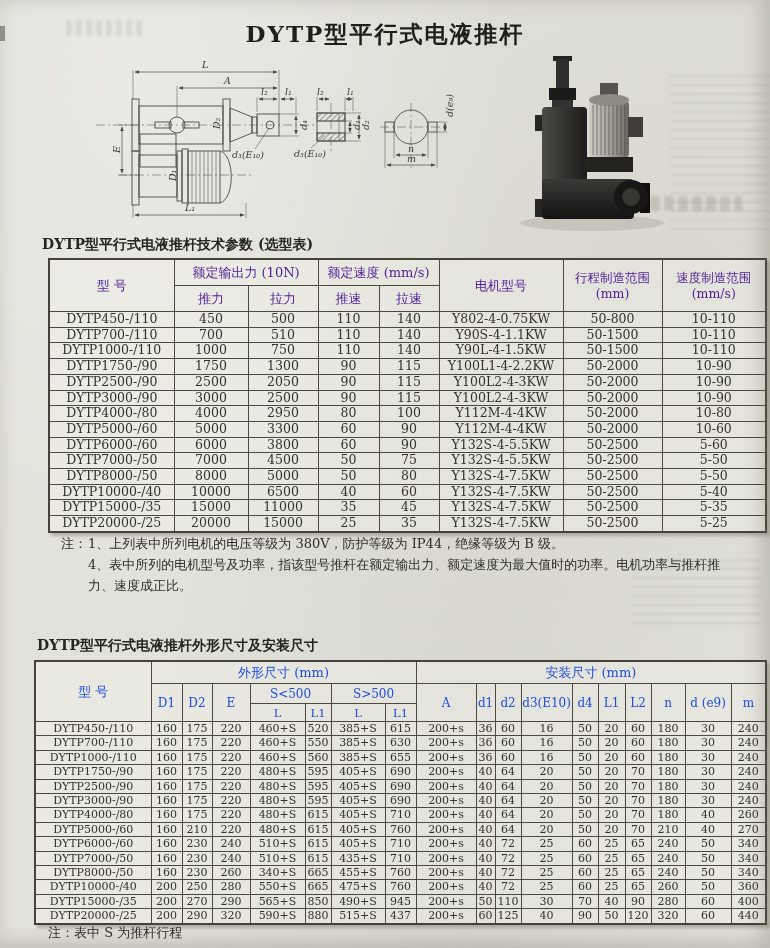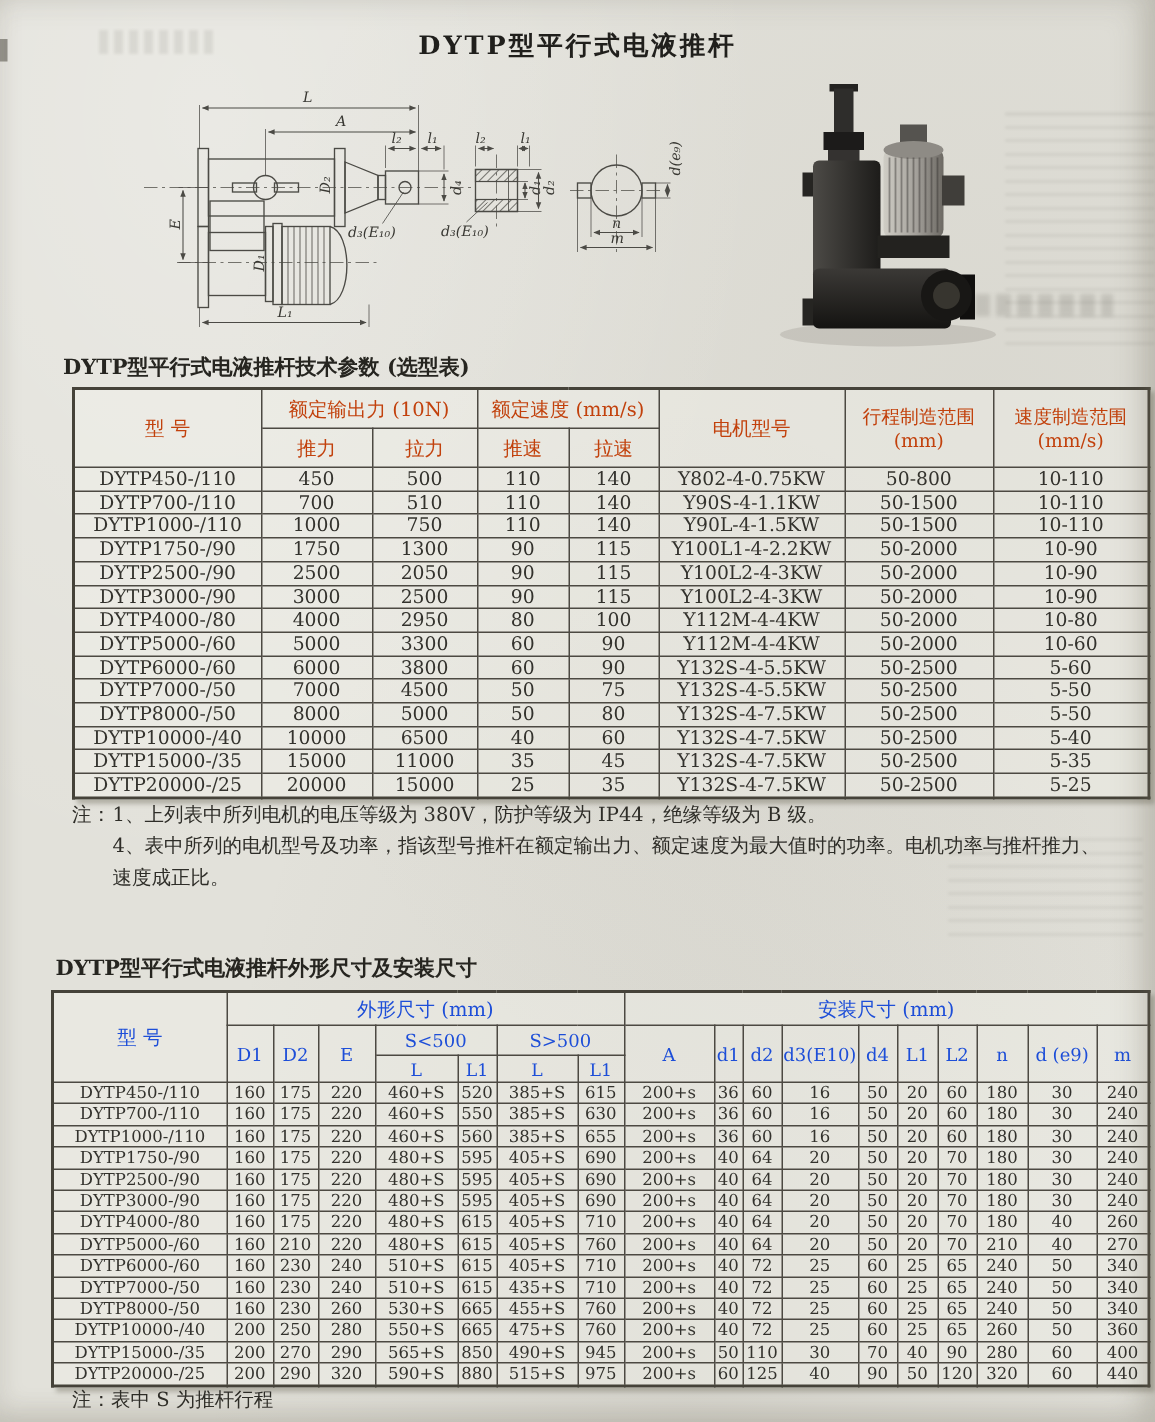--- a/index.html
+++ b/index.html
@@ -13,43 +13,43 @@
     position:absolute;inset:0;pointer-events:none;z-index:0;
     background:
       radial-gradient(ellipse at 18% 8%, rgba(255,255,255,.28), transparent 42%),
       radial-gradient(ellipse at 85% 30%, rgba(140,134,118,.10), transparent 55%),
       radial-gradient(ellipse at 60% 95%, rgba(120,115,100,.10), transparent 50%);
   }
   .vignette{position:absolute;inset:0;pointer-events:none;z-index:5;
     box-shadow:inset -10px 0 20px rgba(95,90,74,.22), inset 0 -8px 16px rgba(95,90,74,.12), inset 0 6px 12px rgba(255,255,255,.15);}
   .page-title{
     position:absolute;top:19px;left:0;right:0;text-align:center;
-    font-size:17px;font-weight:bold;letter-spacing:2px;color:#201f1c;z-index:2;
+    font-size:23px;font-weight:bold;letter-spacing:2px;color:#201f1c;z-index:2;
   }
   .sec-title{position:absolute;font-size:14px;font-weight:bold;color:#262520;z-index:2;white-space:nowrap;}
   #sec1{top:236px;left:42px;}
   #sec2{top:637px;left:37px;}
 
   table{border-collapse:collapse;table-layout:fixed;z-index:2;
     background:rgba(243,242,236,.42);border:2px solid #454239;}
   th,td{border:1px solid #4c4942;text-align:center;padding:0;font-weight:normal;
     overflow:hidden;white-space:nowrap;}
   #table1{position:absolute;top:258px;left:48px;width:717px;box-shadow:3px 3px 3px rgba(90,85,70,.35);}
-  #table1 thead th{font-size:13px;height:25px;color:#c2410c;}
+  #table1 thead th{font-size:13px;height:25px;color:#4c1d95;}
   #table1 tbody td{font-size:12.5px;height:14.7px;line-height:14.7px;color:#33322d;}
   #table2{position:absolute;top:660px;left:34px;width:731px;box-shadow:3px 3px 3px rgba(90,85,70,.35);}
   #table2 thead th{font-size:12px;color:#1d4ed8;}
   #table2 thead tr.h1 th{height:21px;font-size:13px;}
   #table2 thead tr.h2 th{height:19px;}
   #table2 thead tr.h3 th{height:17px;font-size:11.5px;}
   #table2 tbody td{font-size:11px;height:13.4px;line-height:13.4px;color:#33322d;}
   .two-line{line-height:16px;font-size:12.5px;}
 
   .notes{position:absolute;top:533px;left:48px;width:690px;font-size:13px;line-height:21px;z-index:2;color:#2e2d28;}
-  .note-line{display:block;}
+  .note-line{display:block;margin-left:13px;}
   .note-line.indent{padding-left:27px;}
   .np{margin-right:1px;}
   .footnote{position:absolute;top:924px;left:48px;font-size:13px;z-index:2;color:#2e2d28;}
 
   #figure{position:absolute;top:55px;left:0;width:770px;height:185px;z-index:1;}
   .ln{fill:none;stroke:#4b4a45;stroke-width:.9;}
   .thin{fill:none;stroke:#4b4a45;stroke-width:.55;}
   .cl{fill:none;stroke:#5a5953;stroke-width:.55;stroke-dasharray:9 3 2 3;}
   .dim{fill:none;stroke:#4b4a45;stroke-width:.7;marker-start:url(#arr);marker-end:url(#arr);}
   .ext{fill:none;stroke:#4b4a45;stroke-width:.5;}
@@ -677,21 +677,21 @@
         <td>65</td>
         <td>240</td>
         <td>50</td>
         <td>340</td>
       </tr>
       <tr>
         <td>DYTP8000-/50</td>
         <td>160</td>
         <td>230</td>
         <td>260</td>
-        <td>530+S</td>
+        <td>340+S</td>
         <td>665</td>
         <td>455+S</td>
         <td>760</td>
         <td>200+s</td>
         <td>40</td>
         <td>72</td>
         <td>25</td>
         <td>60</td>
         <td>25</td>
         <td>65</td>
@@ -740,21 +740,21 @@
         <td>400</td>
       </tr>
       <tr>
         <td>DYTP20000-/25</td>
         <td>200</td>
         <td>290</td>
         <td>320</td>
         <td>590+S</td>
         <td>880</td>
         <td>515+S</td>
-        <td>975</td>
+        <td>437</td>
         <td>200+s</td>
         <td>60</td>
         <td>125</td>
         <td>40</td>
         <td>90</td>
         <td>50</td>
         <td>120</td>
         <td>320</td>
         <td>60</td>
         <td>440</td>

